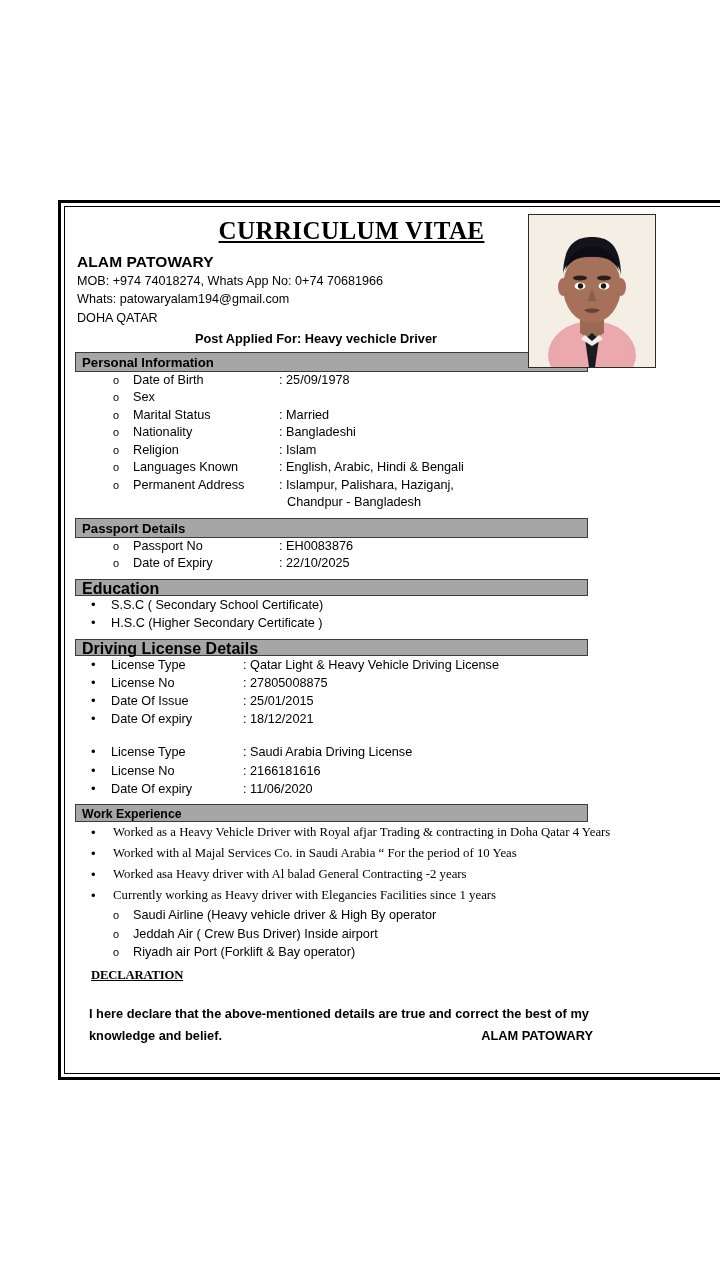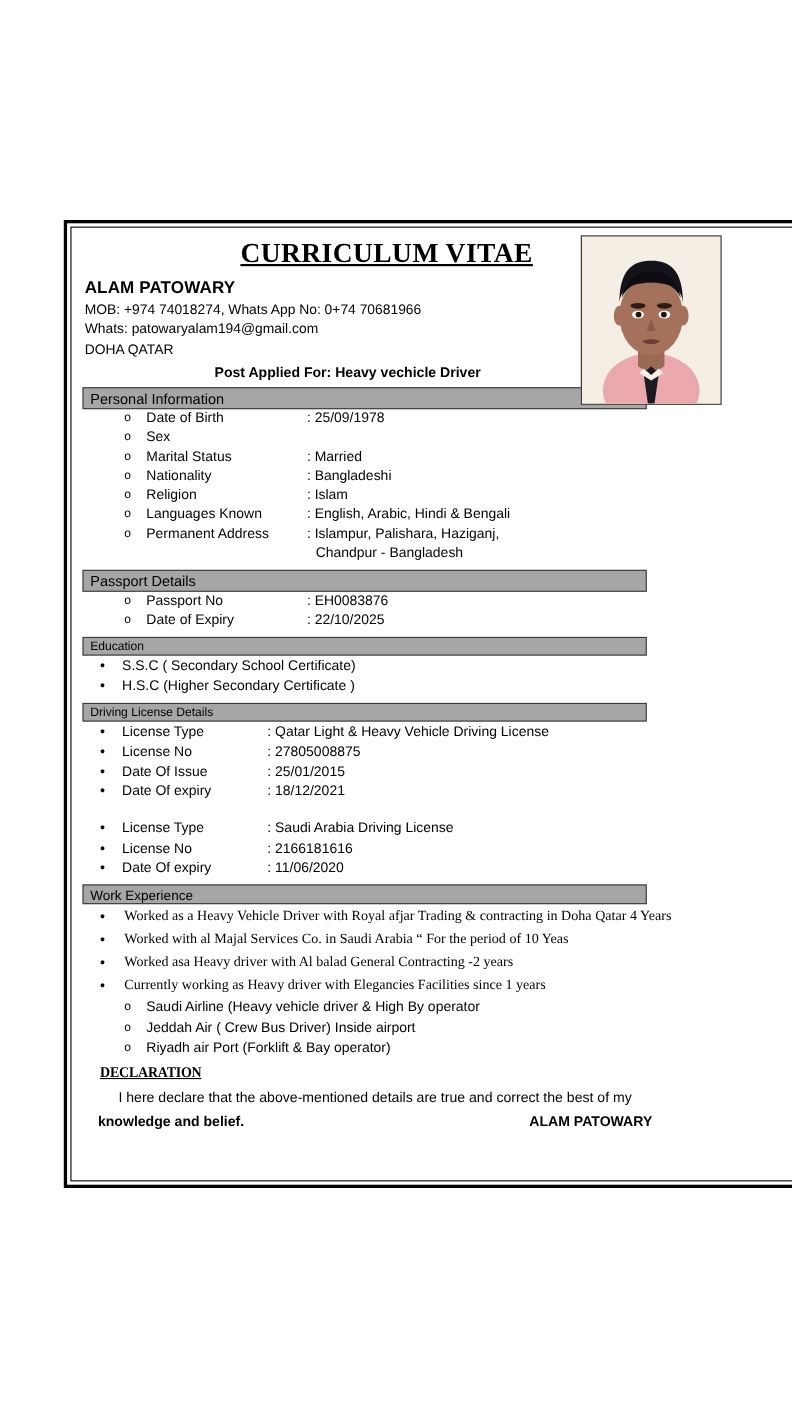--- a/index.html
+++ b/index.html
@@ -89,27 +89,27 @@
   }
   #photo-frame svg { display: block; width: 100%; height: 100%; }
 
   
   .bar {
     background: #a6a6a6;
     border: 1px solid #3b3b3b;
     box-sizing: border-box;
     width: 513px;
     padding: 1px 0 2px 6px;
-    font-weight: normal;
+    font-weight: bold;
     color: #000;
     margin-top: 6px;
   }
   .bar.lg { font-size: 13.2px; height: 20px; line-height: 17px; }
   .bar.md { font-size: 12.3px; height: 18px; line-height: 16px; }
-  .bar.sm { font-size: 11px; height: 17px; line-height: 15px; }
+  .bar.sm { font-size: 16px; height: 17px; line-height: 15px; }
 
   
   .kv-list { margin: 0; padding: 0; list-style: none; }
   .kv-row {
     display: flex;
     font-size: 12.7px;
     line-height: 17.5px;
     padding-left: 38px;
   }
   .kv-marker {
@@ -171,26 +171,25 @@
     text-decoration: underline;
     letter-spacing: -0.2px;
     margin-top: 5px;
     margin-left: 16px;
     display: inline-block;
     transform: scaleX(0.94);
     transform-origin: left center;
   }
   .declaration-body {
     font-size: 12.8px;
-    font-weight: normal;
+    font-weight: bold;
     line-height: 22px;
-    margin-top: 3px;
+    margin-top: 20px;
     margin-left: 14px;
     width: 504px;
-    text-align: center;
   }
   .sign-line {
     display: flex;
     justify-content: space-between;
     width: 504px;
     margin-left: 14px;
     font-size: 12.8px;
     font-weight: bold;
     line-height: 22px;
   }

